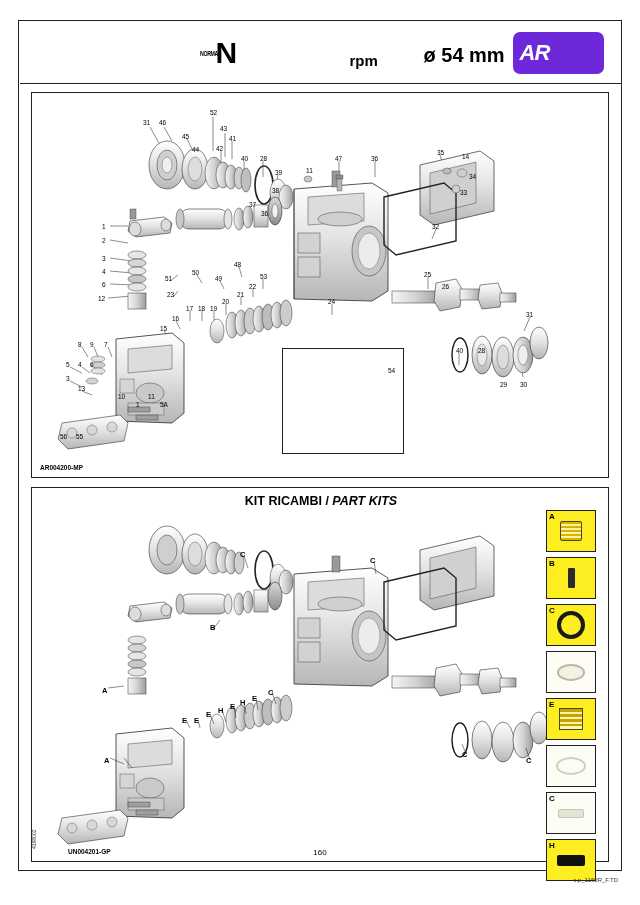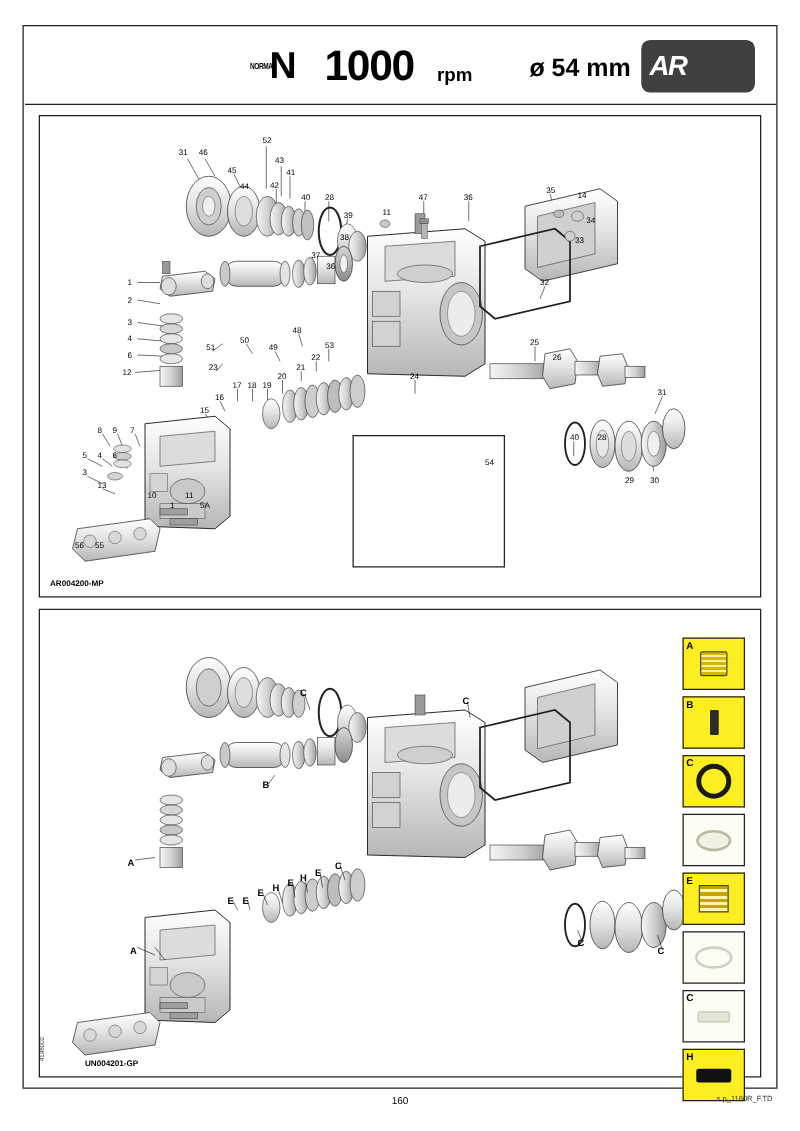--- a/index.html
+++ b/index.html
@@ -46,21 +46,21 @@
     position:absolute;left:330px;top:30px;
     font-size:15px;font-weight:bold;
   }
   .hdr-dia{
     position:absolute;left:404px;top:22px;
     font-size:20px;font-weight:bold;
   }
   .logo{
     position:absolute;right:17px;top:10px;width:44px;height:42px;
     border-radius:7px;
-    background:#404040;
+    background:#6d28d9;
     padding-left:47px;
   }
   .logo .ar{
     position:absolute;left:0;top:0;width:44px;height:42px;
     color:#fff;font-size:22px;font-weight:bold;font-style:italic;
     display:flex;align-items:center;justify-content:center;
     letter-spacing:-1px;
   }
 
   
@@ -124,21 +124,21 @@
   .g-oval{width:24px;height:13px;border-radius:50%;border:2px solid #b9b9a0;background:#f2f2e4;}
   .g-stack2{width:22px;height:20px;background:
      repeating-linear-gradient(to bottom,#c9a400 0 2.5px,#fff7b0 2.5px 5px);
      border:1px solid #4a4a18;}
   .g-oval2{width:26px;height:14px;border-radius:50%;border:2px solid #cfcfc0;background:#fcfcf2;}
   .g-slab{width:24px;height:7px;background:#e3e3d6;border:1px solid #c6c6b4;border-radius:2px;}
   .g-black{width:28px;height:11px;background:#111;border-radius:2px;}
 
   
   .pagenum{
-    position:absolute;left:0;top:876px;width:640px;text-align:center;
+    position:absolute;left:0;top:848px;width:640px;text-align:center;
     font-size:8px;
   }
   .footcode{
     position:absolute;right:22px;top:877px;font-size:6px;color:#333;
   }
 
   
   .lbl{position:absolute;font-size:6.5px;font-family:"Liberation Sans",sans-serif;color:#000;white-space:nowrap;}
   .lbl-b{position:absolute;font-size:7.5px;font-weight:bold;color:#000;white-space:nowrap;}
   svg{position:absolute;left:0;top:0;overflow:visible;}
@@ -147,21 +147,20 @@
 </head>
 <body>
 
 <div class="page">
 
   <div class="frame"></div>
 
   <div class="header">
     <div class="hdr-norm">NORMA</div>
     <div class="hdr-n">N</div>
-    <div class="hdr-rpm-num">1000</div>
     <div class="hdr-rpm-unit">rpm</div>
     <div class="hdr-dia">ø 54 mm</div>
     <div class="logo">
       <div class="ar">AR</div>
     </div>
   </div>
 
   <div class="panel-top">
 
     <svg width="578" height="386" viewBox="0 0 578 386">
@@ -448,20 +447,21 @@
         <div class="lbl" style="left: 86px; top: 300px;">10</div>
         <div class="lbl" style="left: 104px; top: 308px;">1</div>
         <div class="lbl" style="left: 116px; top: 300px;">11</div>
         <div class="lbl" style="left: 128px; top: 308px;">5A</div>
         <div class="lbl" style="left: 28px; top: 340px;">56</div>
         <div class="lbl" style="left: 44px; top: 340px;">55</div>
       </div>
   </div>
 
   <div class="panel-bot">
+    <div class="kit-title"><span>KIT RICAMBI / </span><i>PART KITS</i></div>
 
     <svg width="578" height="375" viewBox="0 0 578 375">
       <g>
 
         <ellipse cx="135" cy="62" rx="18" ry="24" fill="url(#met)" stroke="#333" stroke-width=".6"></ellipse>
         <ellipse cx="135" cy="62" rx="10" ry="15" fill="#cfcfcf" stroke="#333" stroke-width=".5"></ellipse>
         <ellipse cx="163" cy="66" rx="13" ry="20" fill="url(#met)" stroke="#333" stroke-width=".6"></ellipse>
         <ellipse cx="163" cy="66" rx="7" ry="12" fill="#dddddd" stroke="#444" stroke-width=".4"></ellipse>
         <ellipse cx="182" cy="70" rx="9" ry="16" fill="url(#met2)" stroke="#333" stroke-width=".5"></ellipse>
         <ellipse cx="191" cy="72" rx="7" ry="13" fill="url(#met2)" stroke="#333" stroke-width=".5"></ellipse>

